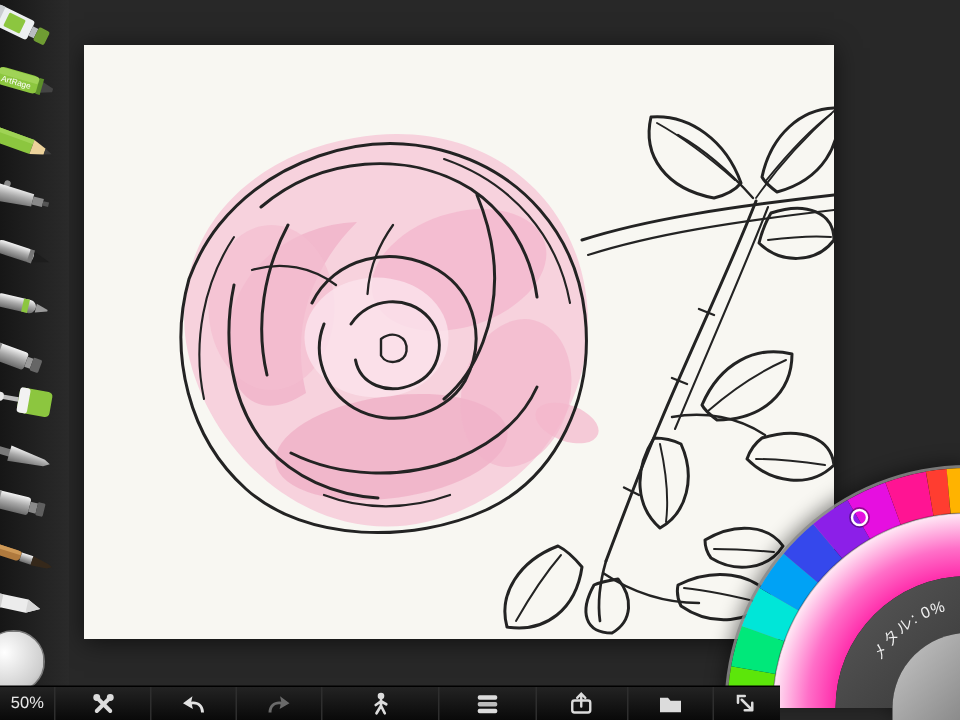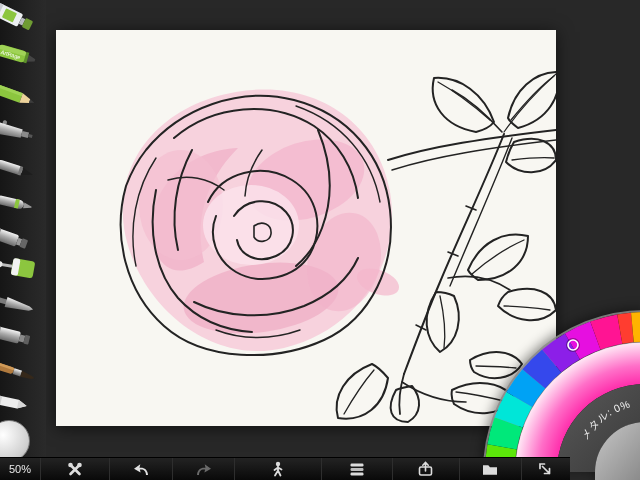--- a/index.html
+++ b/index.html
@@ -8,21 +8,21 @@
   .canvas{position:absolute;left:56px;top:30px;width:500px;height:396px;
           background:#f8f7f2;box-shadow:0 2px 16px rgba(0,0,0,.6);z-index:1;}
   .tool-strip{position:absolute;left:0;top:0;width:46px;height:458px;z-index:4;
           background:linear-gradient(to right,#161616,#242424 65%,#2a2a2a);}
   .tool{position:absolute;left:-4px;transform-origin:0 50%;}
   .disc{position:absolute;left:-12px;top:420px;width:40px;height:40px;border-radius:50%;
         background:radial-gradient(circle at 35% 35%,#ffffff,#cfcfcf 70%,#9a9a9a);
         border:1px solid #777;}
   .wheel{position:absolute;left:480px;top:302px;z-index:6;
          filter:drop-shadow(-2px -2px 6px rgba(0,0,0,.45));}
-  .bottombar{position:absolute;left:0;bottom:0;width:570px;height:22px;z-index:10;
+  .bottombar{position:absolute;left:0;bottom:0;width:520px;height:22px;z-index:10;
          display:flex;background:linear-gradient(#232323,#090909);border-top:1px solid #000;}
   .seg{display:flex;align-items:center;justify-content:center;height:100%;
        box-sizing:border-box;border-left:1px solid #2e2e2e;}
   .seg:first-child{border-left:none;}
   .zoom{color:#e8e8e8;font-size:11px;}
 </style>
 </head>
 <body>
 
 <svg width="0" height="0" style="position:absolute" aria-hidden="true">

